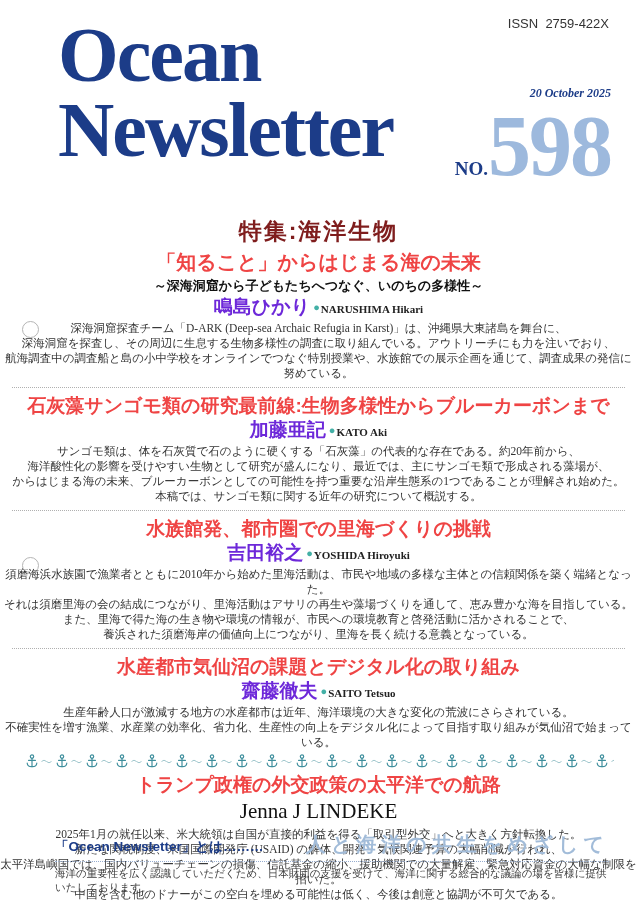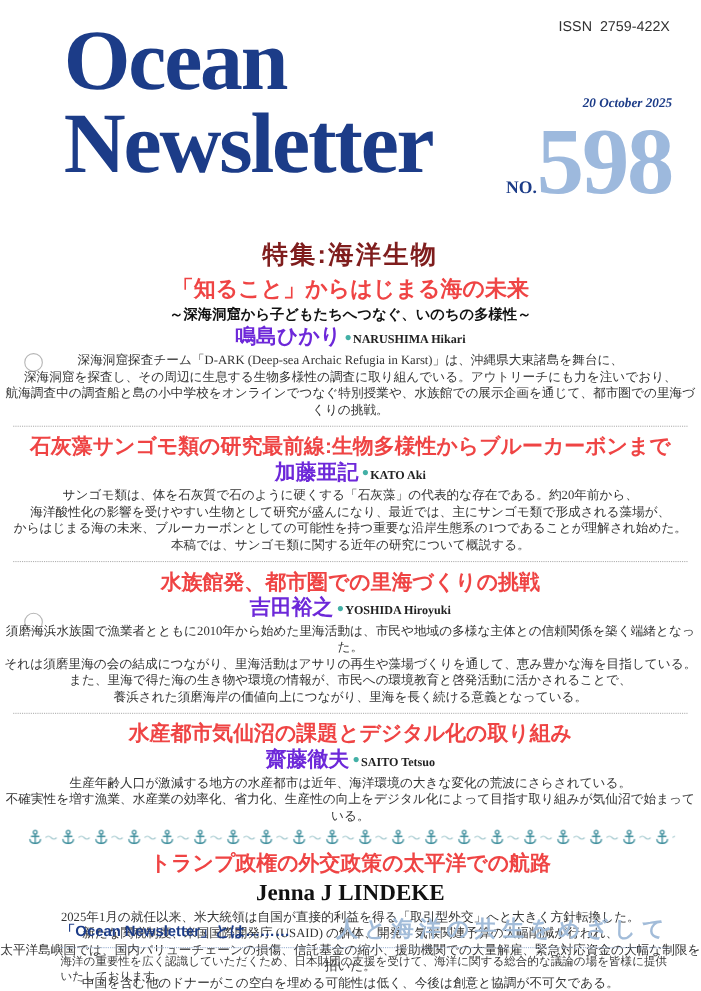--- a/index.html
+++ b/index.html
@@ -7,37 +7,37 @@
         font-family:"Liberation Serif","DejaVu Serif",serif;color:#2b2b2b;}
 
   
   .issn{position:absolute;top:16px;right:28px;font-family:"Liberation Sans","DejaVu Sans",sans-serif;
         font-size:13px;color:#333;white-space:pre;}
   .logo{position:absolute;top:18px;left:58px;color:#1c3c88;font-weight:bold;
         font-size:78px;line-height:0.96;letter-spacing:-2px;}
   .issue-block{position:absolute;top:86px;right:26px;text-align:right;}
   .pub-date{font-style:italic;font-weight:bold;font-size:12px;color:#1c3c88;margin-bottom:2px;}
   .issue-row{white-space:nowrap;line-height:1;}
-  .no-label{font-size:16px;font-weight:bold;color:#1c3c88;vertical-align:baseline;letter-spacing:0;}
+  .no-label{font-size:19px;font-weight:bold;color:#1c3c88;vertical-align:baseline;letter-spacing:0;}
   .issue-number{font-size:86px;font-weight:bold;color:#9db9dd;letter-spacing:-2px;}
 
   
   .main{position:absolute;top:216px;left:0;right:0;text-align:center;}
   .feature-label{font-family:"Liberation Sans","DejaVu Sans",sans-serif;font-weight:bold;
                  font-size:23px;color:#7f1d1d;letter-spacing:2px;margin-bottom:2px;}
   .a-title{font-family:"Liberation Sans","DejaVu Sans",sans-serif;font-weight:bold;
            font-size:20px;color:#ef4444;margin:0 0 1px 0;letter-spacing:0;}
   .a-title.small{font-size:19px;}
   .a-sub{font-family:"Liberation Sans","DejaVu Sans",sans-serif;font-weight:bold;
          font-size:13px;color:#111;margin-bottom:2px;}
   .a-author{margin:1px 0 3px 0;line-height:1.1;}
   .a-ja{font-size:19px;font-weight:bold;color:#6d28d9;}
   .bullet{font-size:11px;color:#43b0a6;margin:0 1px 0 3px;vertical-align:2px;}
   .a-en{font-size:11px;font-weight:bold;color:#222;}
-  .a-latin{font-size:21px;font-weight:bold;color:#111;margin:2px 0 4px 0;line-height:1.1;}
+  .a-latin{font-size:21px;font-weight:normal;color:#111;margin:2px 0 4px 0;line-height:1.1;}
   .a-body{font-size:11.5px;color:#333;line-height:15px;}
   .sep{border:none;border-top:1px dotted #b0b0b0;margin:6px 12px 5px 12px;height:0;}
 
   .anchor-divider{margin:3px auto 2px auto;display:block;}
 
   
   .footer{position:absolute;left:55px;right:28px;top:831px;}
   .footer-row{display:flex;justify-content:space-between;align-items:baseline;
               border-bottom:1px dotted #96add0;padding-bottom:3px;}
   .footer-title{font-family:"Liberation Sans","DejaVu Sans",sans-serif;font-weight:bold;
@@ -75,21 +75,21 @@
 
     <div class="feature-label">特集:海洋生物</div>
 
     <section class="article">
       <h2 class="a-title">「知ること」からはじまる海の未来</h2>
       <div class="a-sub">～深海洞窟から子どもたちへつなぐ、いのちの多様性～</div>
       <div class="a-author"><span class="a-ja">鳴島ひかり</span><span class="bullet">●</span><span class="a-en">NARUSHIMA Hikari</span></div>
       <div class="a-body">
         <div>深海洞窟探査チーム「D-ARK (Deep-sea Archaic Refugia in Karst)」は、沖縄県大東諸島を舞台に、</div>
         <div>深海洞窟を探査し、その周辺に生息する生物多様性の調査に取り組んでいる。アウトリーチにも力を注いでおり、</div>
-        <div>航海調査中の調査船と島の小中学校をオンラインでつなぐ特別授業や、水族館での展示企画を通じて、都市圏での里海づくりの挑戦。</div>
+        <div>航海調査中の調査船と島の小中学校をオンラインでつなぐ特別授業や、水族館での展示企画を通じて、調査成果の発信に努めている。</div>
       </div>
     </section>
 
     <hr class="sep">
 
     <section class="article">
       <h2 class="a-title small">石灰藻サンゴモ類の研究最前線:生物多様性からブルーカーボンまで</h2>
       <div class="a-author"><span class="a-ja">加藤亜記</span><span class="bullet">●</span><span class="a-en">KATO Aki</span></div>
       <div class="a-body">
         <div>サンゴモ類は、体を石灰質で石のように硬くする「石灰藻」の代表的な存在である。約20年前から、</div>

